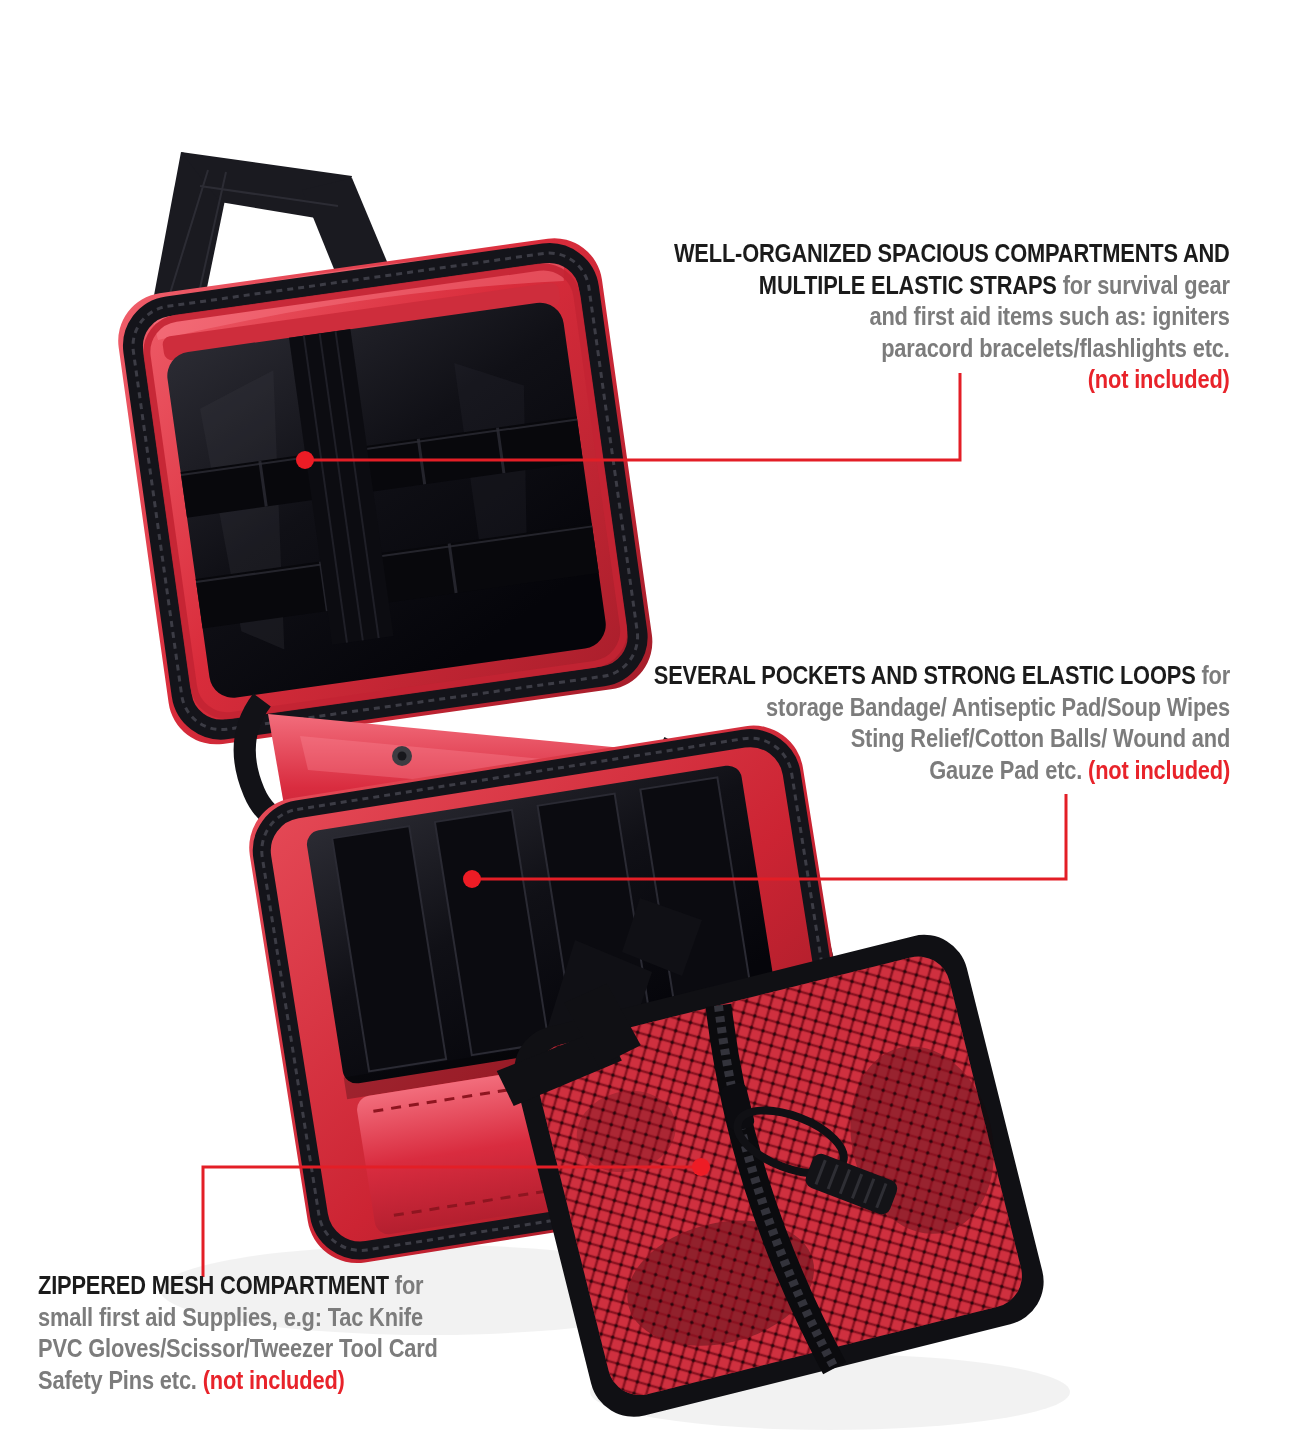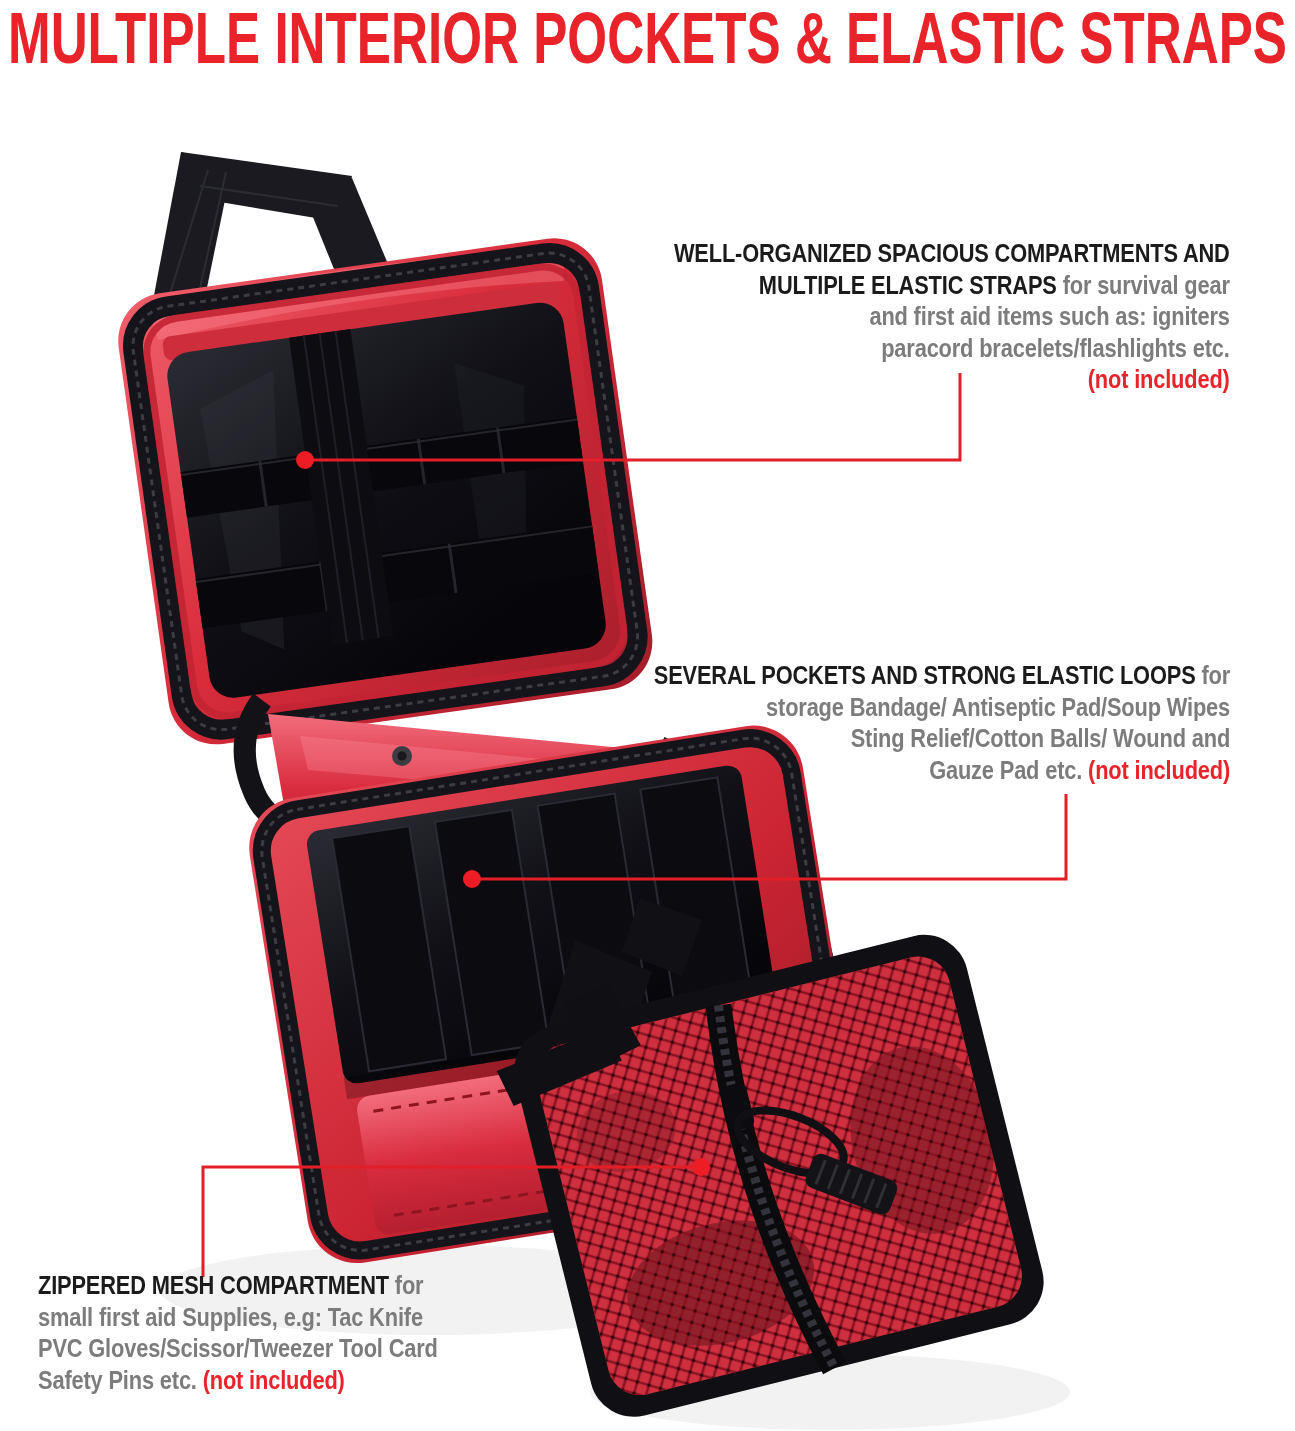--- a/index.html
+++ b/index.html
@@ -36,25 +36,20 @@
   #ann-2{top:1270px;}
   .seg-dark{color:#1b1b1b;}
   .seg-gray{color:#7c7c7c;}
   .seg-red{color:#e8232a;}
 </style>
 </head>
 <body>
 
 <div class="page">
 
-  <div class="title-wrap">
-    <svg viewBox="0 0 1295 72">
-      <text class="title-text" x="8" y="59" font-size="72" textLength="1279" lengthAdjust="spacingAndGlyphs">MULTIPLE INTERIOR POCKETS &amp; ELASTIC STRAPS</text>
-    </svg>
-  </div>
 
   <svg class="bag" viewBox="0 0 1295 1431" aria-hidden="true">
     <defs>
       <linearGradient id="gShell" x1="0" y1="0" x2="1" y2="1">
         <stop offset="0" stop-color="#f0606c"></stop>
           <stop offset="0.45" stop-color="#d92c3b"></stop>
           <stop offset="1" stop-color="#a51d2a"></stop>
       </linearGradient>
       <linearGradient id="gShell2" x1="0" y1="0" x2="0.8" y2="1">
         <stop offset="0" stop-color="#e64b58"></stop>

